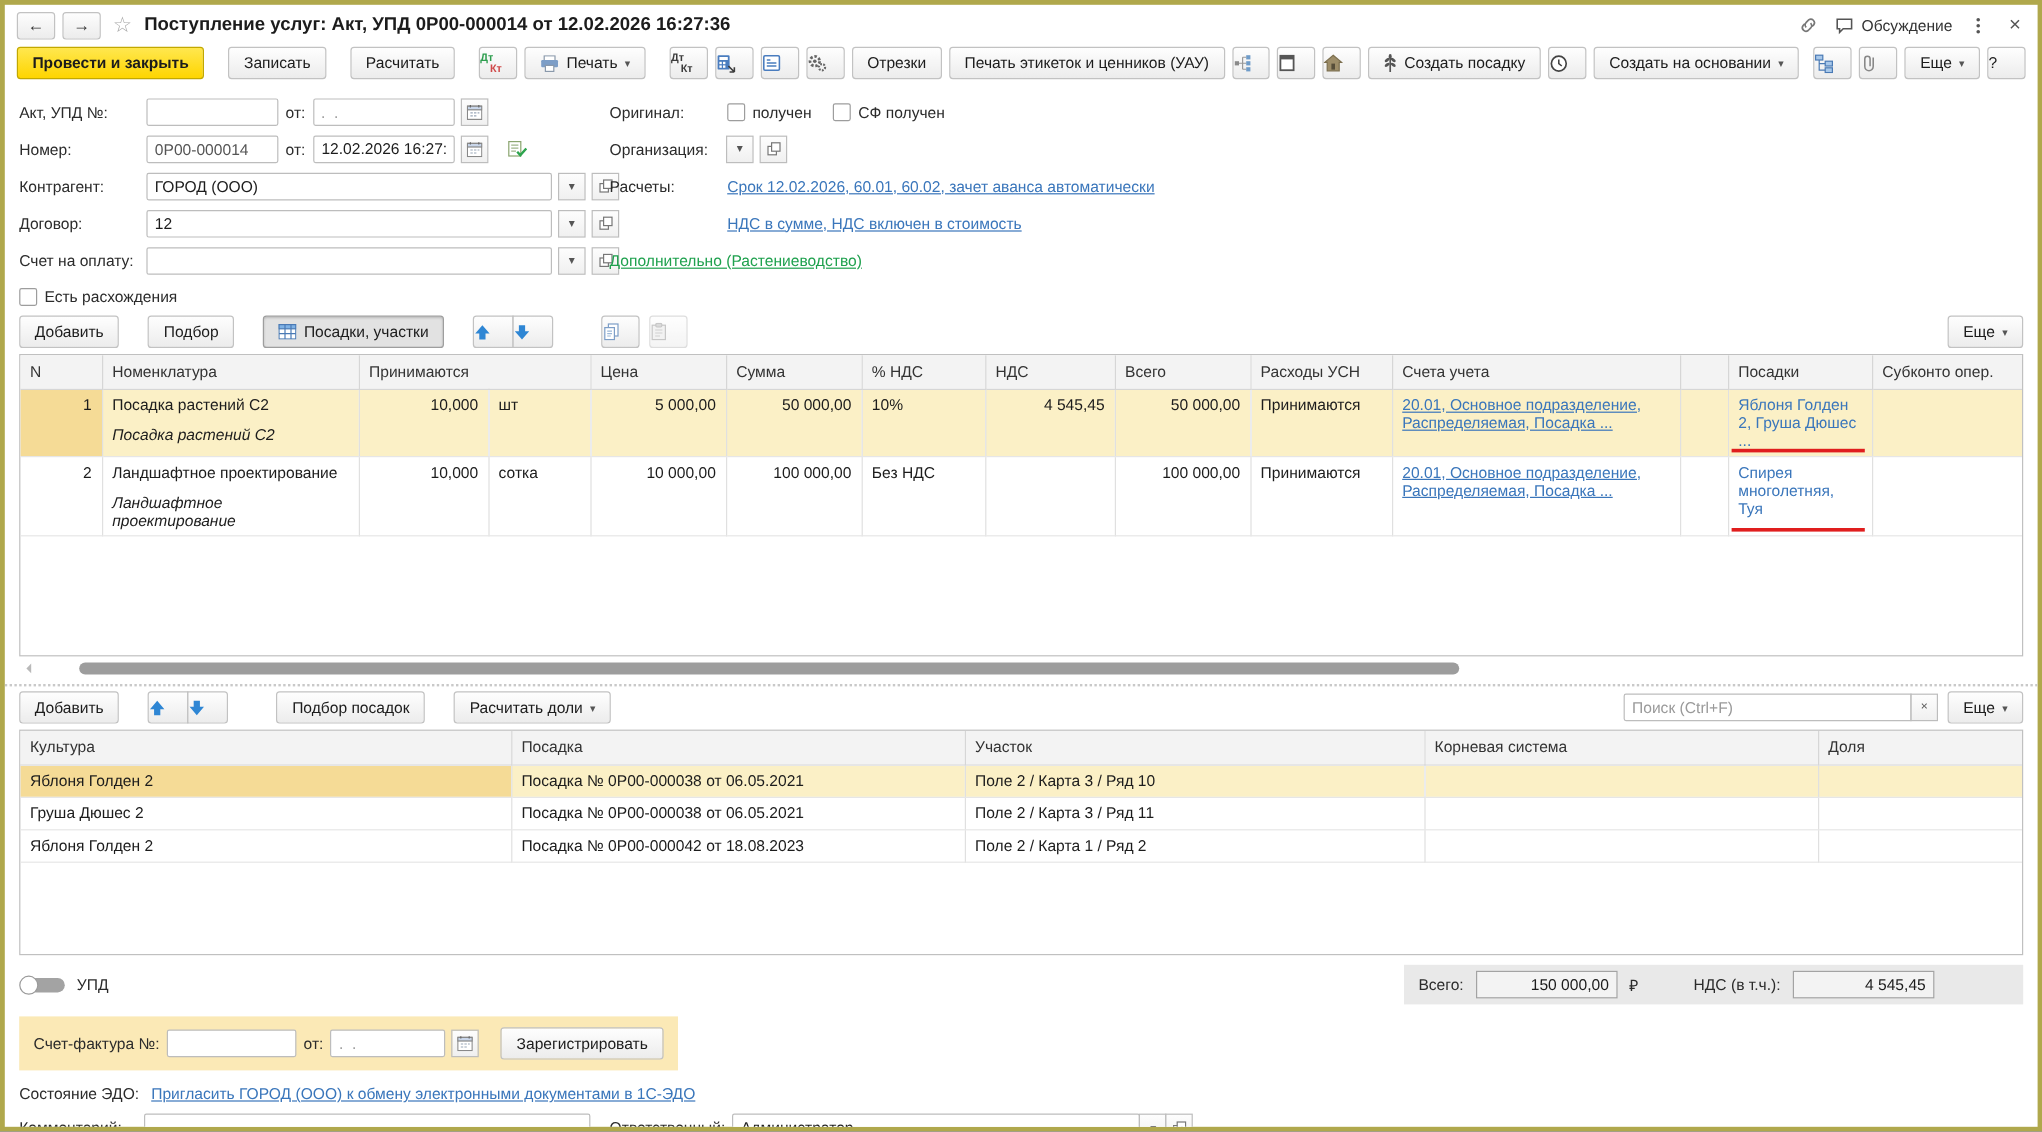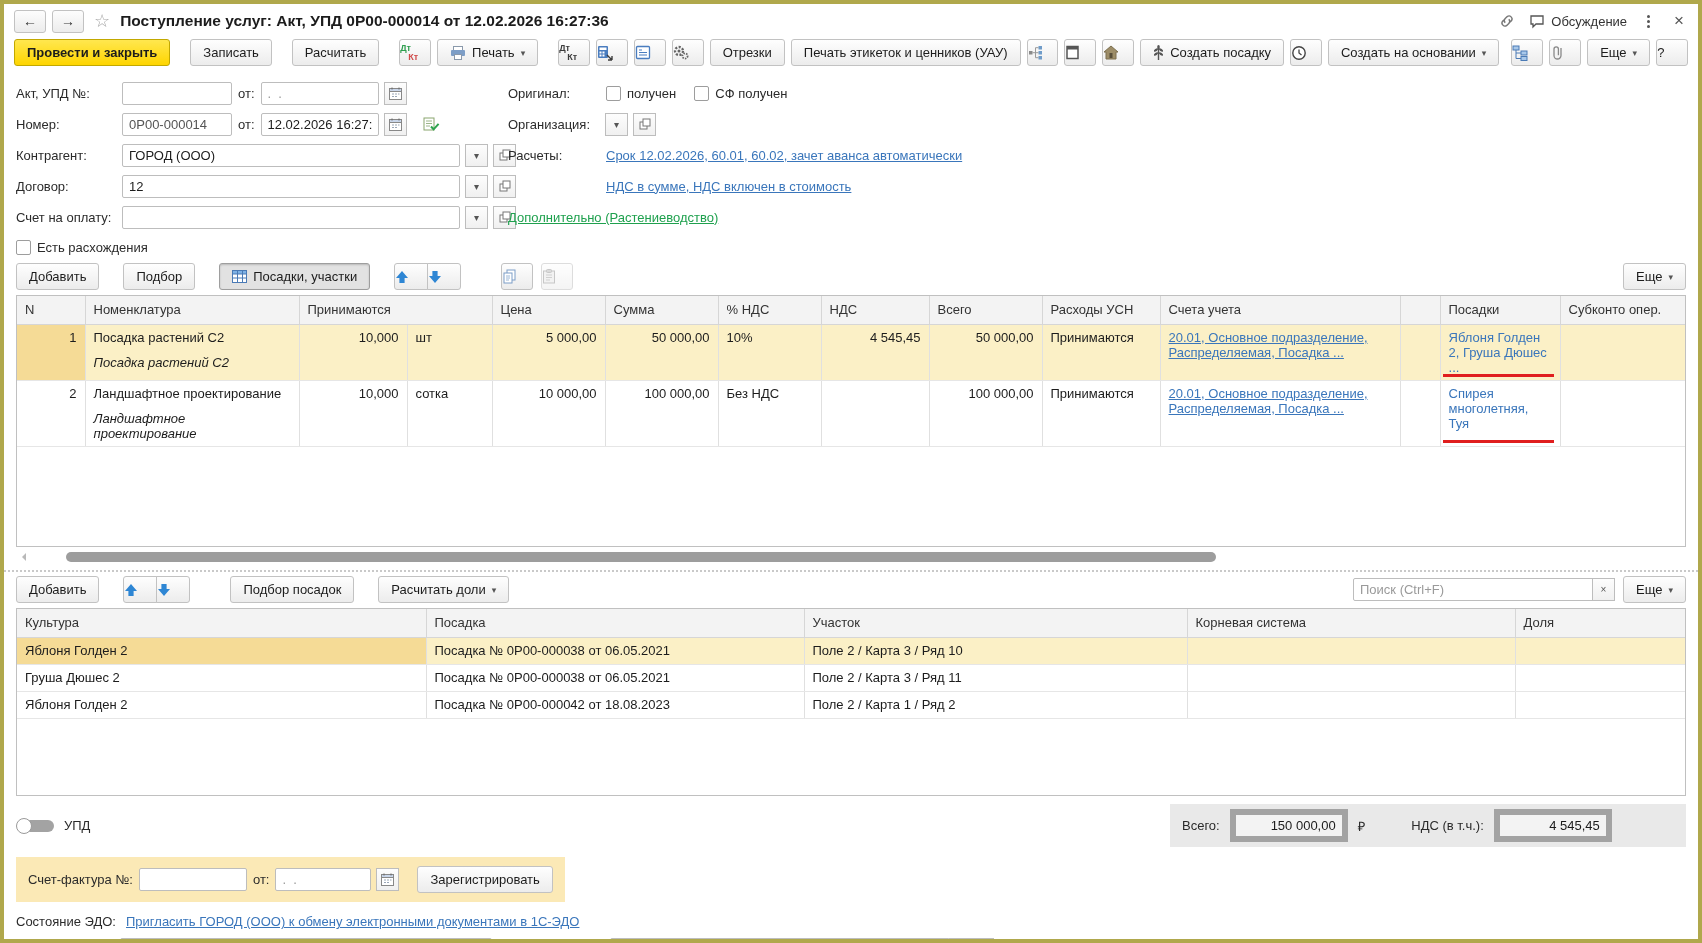--- a/index.html
+++ b/index.html
@@ -83,21 +83,21 @@
   .hthumb{position:absolute;left:48px;top:2px;width:1150px;height:10px;border-radius:5px;background:#9d9d9d;cursor:pointer;}
   .harrow{position:absolute;top:3px;width:0;height:0;border:4px solid transparent;}
   .harrow.l{left:0;border-right-color:#b9b9b9;}
   .splitter{border-top:2px dotted #c9c9c9;margin:5px 0 4px;}
   
   .brow{display:flex;align-items:center;margin:8px 12px 0;}
   .tgl{position:relative;width:38px;height:16px;margin-right:10px;cursor:pointer;}
   .tgl .track{position:absolute;left:8px;top:2px;width:30px;height:12px;border-radius:7px;background:#a3a3a3;}
   .tgl .knob{position:absolute;left:0;top:0;width:16px;height:16px;border-radius:50%;background:#fff;border:1px solid #9a9a9a;}
   .totalsbar{display:flex;align-items:center;gap:10px;background:#e9e9e9;padding:5px 12px;margin-left:auto;width:516px;}
-  .tval{width:118px;text-align:right;padding:3px 6px;background:#f3f3f3;border:6px solid #a3a3a3;}
+  .tval{width:118px;text-align:right;padding:3px 6px;background:#f3f3f3;border:1px solid #a3a3a3;}
   .yellowband{display:inline-flex;align-items:center;gap:6px;background:#fbe9b6;padding:9px 12px;margin:10px 0 0 12px;}
   .edorow{display:flex;align-items:center;gap:6px;margin:12px 12px 0;}
   .footrow{display:flex;align-items:center;margin:9px 12px 0;}
   svg{display:block;}
 </style>
 </head>
 <body>
 
 <div class="window">
 

